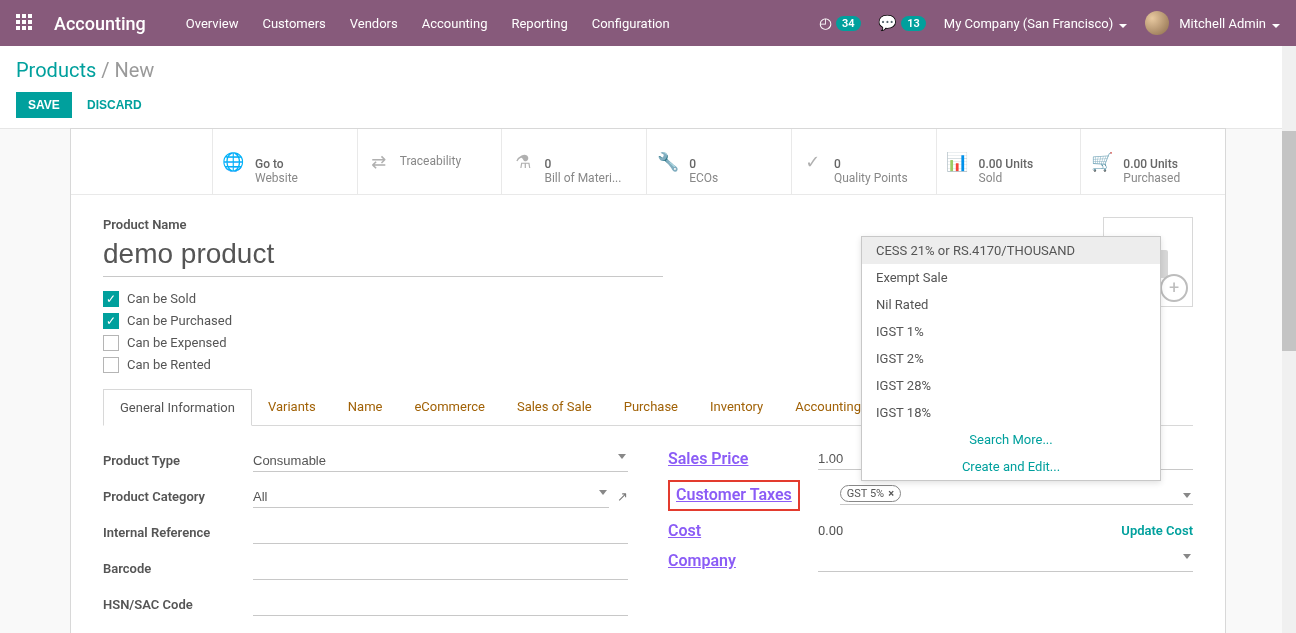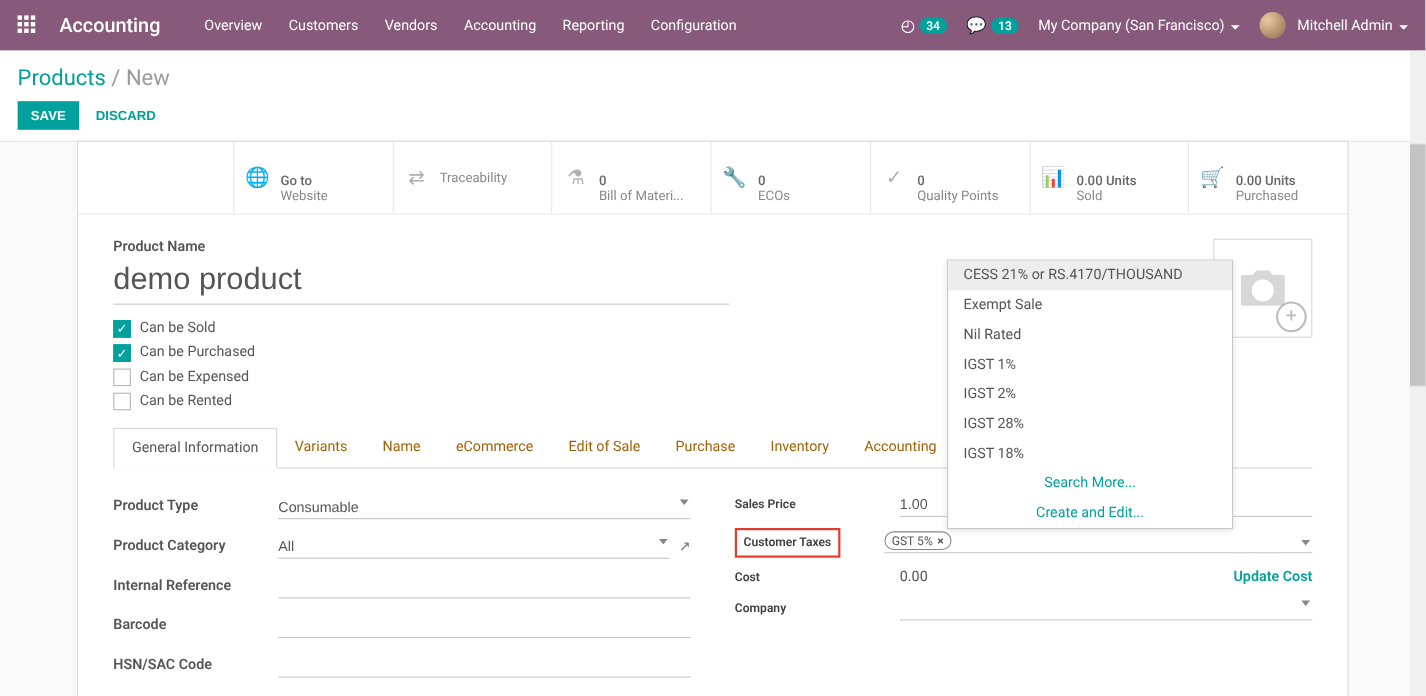--- a/index.html
+++ b/index.html
@@ -49,28 +49,28 @@
 .field-row label { width: 150px; font-size: 13px; font-weight: 600; color: #555; }
 .field-input { flex: 1; border: none; border-bottom: 1px solid #c8c8c8; padding: 3px 0; font-size: 13px; background: transparent; color: #555; outline: none; }
 .select-wrap { flex: 1; position: relative; display: flex; align-items: center; justify-content: center; }
 .select-wrap .field-input { width: 100%; }
 .select-caret { position: absolute; right: 2px; top: 4px; border-top: 5px solid #888; border-left: 4px solid transparent; border-right: 4px solid transparent; }
 .ext-link { margin-left: 8px; color: #7a7a7a; cursor: pointer; font-size: 13px; }
 .tag-pill { display: inline-flex; align-items: center; border: 1px solid #888; border-radius: 10px; padding: 1px 6px; font-size: 11px; color: #555; margin-right: 4px; }
 .tag-pill .x { margin-left: 4px; font-weight: bold; cursor: pointer; }
 .highlight-box { border: 2px solid #e33b2e; padding: 3px 6px 5px; display: inline-block; }
 .update-link { color: #00a09d; font-weight: 600; margin-left: auto; cursor: pointer; }
-.dropdown-menu { position: absolute; background: #fff; border: 1px solid #c8c8c8; box-shadow: 0 2px 6px rgba(0,0,0,0.12); width: 260px; z-index: 50; }
+.dropdown-menu { position: absolute; background: #fff; border: 1px solid #c8c8c8; box-shadow: 0 2px 6px rgba(0,0,0,0.12); width: 300px; z-index: 50; }
 .dropdown-menu .item { padding: 6px 14px; font-size: 13px; color: #555; cursor: pointer; }
 .dropdown-menu .item.highlighted { background: #ededed; }
 .dropdown-menu .item.link { color: #00a09d; text-align: center; }
 .scrollbar { position: fixed; right: 0; top: 46px; bottom: 0; width: 14px; background: #f0f0f0; }
 .scrollbar .thumb { background: #c4c4c4; width: 100%; height: 220px; margin-top: 85px; }
 .right-col-field { display: flex; align-items: center; margin-bottom: 10px; }
-.right-col-field label { width: 150px; font-size: 11px; font-weight: 600; color: #404040; }
+.right-col-field label { width: 150px; font-size: 16px; font-weight: 600; color: #8b5cf6; text-decoration: underline; }
 .val-static { font-size: 13px; color: #555; }
 </style>
 </head>
 <body>
 
 <div class="navbar">
   <div class="apps-icon">
       <span></span>
       <span></span>
       <span></span>
@@ -199,21 +199,21 @@
     <div class="check-row">
           <span class="checkbox"></span>
           <span>Can be Rented</span>
         </div>
 
     <div class="tabs">
       <div class="tab active">General Information</div>
       <div class="tab">Variants</div>
       <div class="tab">Name</div>
       <div class="tab">eCommerce</div>
-      <div class="tab">Edit of Sale</div>
+      <div class="tab">Sales of Sale</div>
       <div class="tab">Purchase</div>
       <div class="tab">Inventory</div>
       <div class="tab">Accounting</div>
     </div>
 
     <div class="form-grid">
       <div class="col">
         <div class="field-row">
           <label>Product Type</label>
           <div class="select-wrap">

